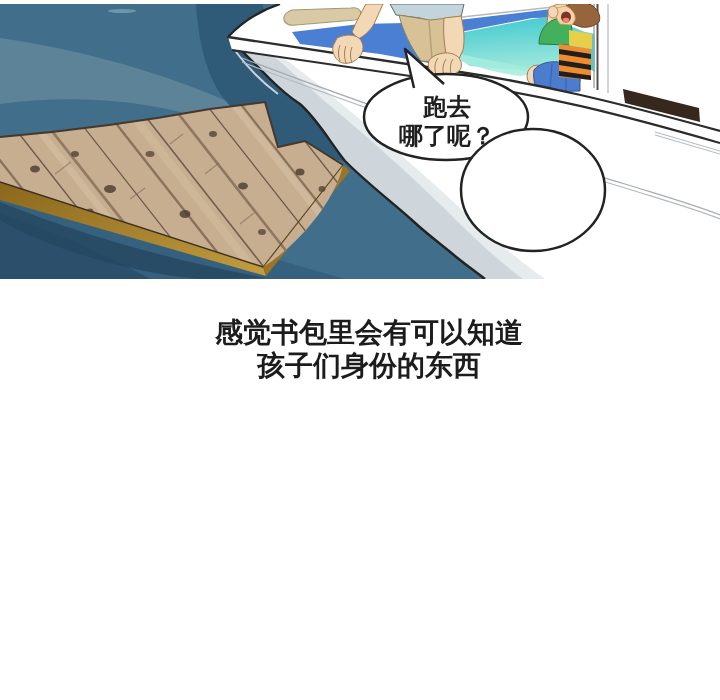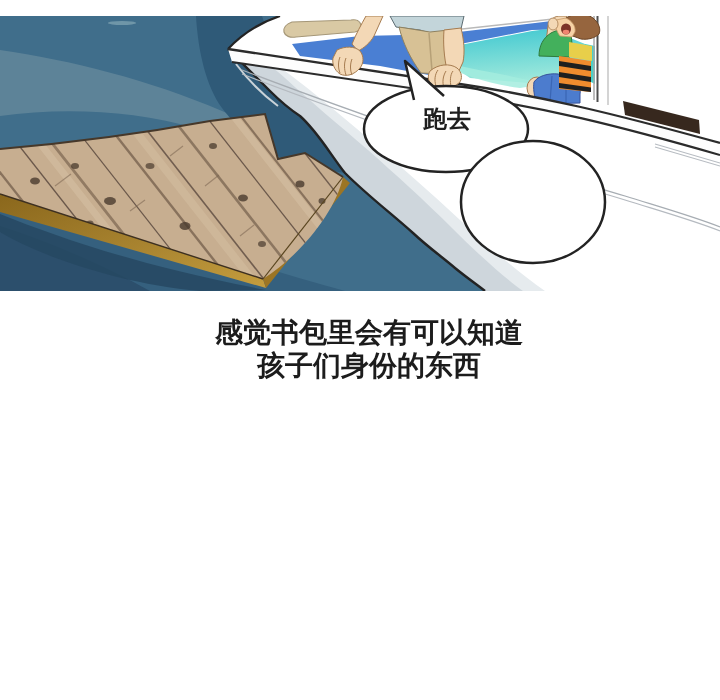--- a/index.html
+++ b/index.html
@@ -1,18 +1,18 @@
 <!DOCTYPE html>
 <html><head>
 <meta charset="utf-8">
 <style>
   html,body{margin:0;padding:0;background:#ffffff;}
   .page{position:relative;width:720px;height:700px;background:#ffffff;overflow:hidden;
         font-family:"Liberation Sans","DejaVu Sans",sans-serif;}
-  .panel{position:absolute;left:0;top:16px;width:720px;height:309px;overflow:hidden;}
+  .panel{position:absolute;left:0;top:4px;width:720px;height:309px;overflow:hidden;}
   .panel svg{display:block;}
   .bubble-text{position:absolute;width:170px;text-align:center;color:#1f1f1f;
         font-size:24px;line-height:29px;font-weight:700;letter-spacing:0px;white-space:nowrap;}
   .bubble-text-1{left:362px;top:88px;}
   .bubble-text-2{left:451px;top:166px;}
   .caption{position:absolute;left:9px;top:316px;width:720px;text-align:center;
         color:#1c1c1c;font-size:28px;line-height:33px;font-weight:700;white-space:nowrap;}
 </style>
 </head>
 <body>
@@ -151,20 +151,21 @@
 
       <g>
         <ellipse cx="446" cy="113" rx="82" ry="43" fill="#ffffff" stroke="#232323" stroke-width="2.5"></ellipse>
         <path d="M414,84 L405,45 L444,80" fill="#ffffff" stroke="#232323" stroke-width="2.5" stroke-linejoin="round"></path>
         <ellipse cx="533" cy="186" rx="72" ry="61" fill="#ffffff" stroke="#232323" stroke-width="2.5"></ellipse>
       </g>
     </svg>
 
     <div class="bubble-text bubble-text-1">
       <div>跑去</div>
+      <div>哪了呢？</div>
     </div>
   </div>
 
   <div class="caption">
     <div>感觉书包里会有可以知道</div>
     <div>孩子们身份的东西</div>
   </div>
 
 </div>
 

